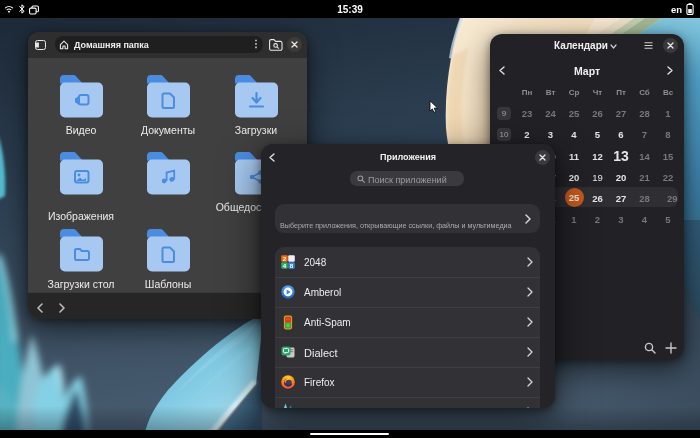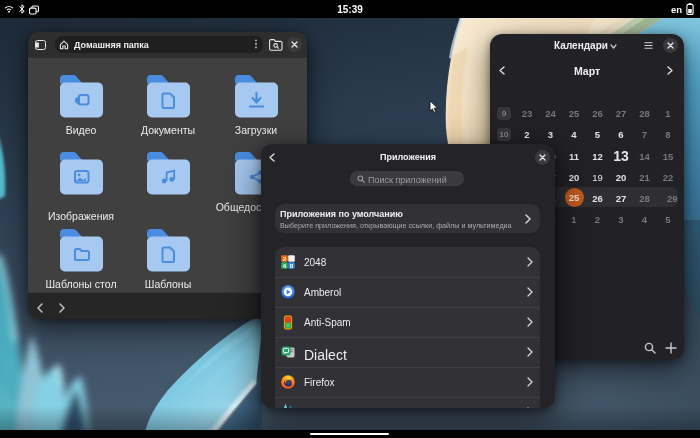--- a/index.html
+++ b/index.html
@@ -146,20 +146,29 @@
   </svg>
 
   <svg class="abs" style="left:9px;top:32px" width="6" height="9" viewBox="0 0 6 9">
       <path d="M5,1 L1,4.5 L5,8" stroke="#e0e0e0" stroke-width="1.4" fill="none" stroke-linecap="round" stroke-linejoin="round"></path>
     </svg>
   <div class="abs" style="left:0;top:31px;width:194px;text-align:center;font-size:10.5px;font-weight:bold;color:#f0f0f0;">Март</div>
   <svg class="abs" style="left:177px;top:32px" width="6" height="9" viewBox="0 0 6 9">
       <path d="M1,1 L5,4.5 L1,8" stroke="#e0e0e0" stroke-width="1.4" fill="none" stroke-linecap="round" stroke-linejoin="round"></path>
     </svg>
 
+  <div class="abs" style="left:0;top:54px;width:194px;height:10px;font-size:8px;font-weight:bold;color:#8d8d92;">
+    <span class="abs" style="left:27px;width:20px;text-align:center;">Пн</span>
+      <span class="abs" style="left:50.5px;width:20px;text-align:center;">Вт</span>
+      <span class="abs" style="left:74px;width:20px;text-align:center;">Ср</span>
+      <span class="abs" style="left:97.5px;width:20px;text-align:center;">Чт</span>
+      <span class="abs" style="left:121px;width:20px;text-align:center;">Пт</span>
+      <span class="abs" style="left:144.5px;width:20px;text-align:center;">Сб</span>
+      <span class="abs" style="left:168px;width:20px;text-align:center;">Вс</span>
+  </div>
 
   <div class="abs" style="left:6px;top:153px;width:182px;height:20px;border-radius:7px;background:#2e2e33;"></div>
 
   <div class="abs" style="left:7px;top:73px;width:14px;height:13px;border-radius:4px;background:#38383c;color:#a8a8ac;font-size:8px;text-align:center;line-height:13px;">9</div>
   <div class="abs" style="left:7px;top:94px;width:14px;height:13px;border-radius:4px;background:#38383c;color:#a8a8ac;font-size:8px;text-align:center;line-height:13px;">10</div>
 
   <div id="cal-days" style="position: absolute; left: 0px; top: 0px; width: 194px; height: 326px;">
       <span class="abs" style="left:27.5px;top:73px;width:19px;text-align:center;font-size:9.5px;font-weight:bold;color:#77777c;line-height:13px;">23</span>
       <span class="abs" style="left:51px;top:73px;width:19px;text-align:center;font-size:9.5px;font-weight:bold;color:#77777c;line-height:13px;">24</span>
       <span class="abs" style="left:74.5px;top:73px;width:19px;text-align:center;font-size:9.5px;font-weight:bold;color:#77777c;line-height:13px;">25</span>
@@ -272,21 +281,21 @@
       </g>
   </svg>
     <div class="abs" style="left:160.5px;top:169px;width:135px;text-align:center;font-size:10.5px;color:#ececec;">Общедоступные</div>
     <svg class="abs" style="left:29.5px;top:196px" width="47" height="44" viewBox="0 0 47 44">
     <path d="M2,9.5 v-4.5 a4,4 0 0 1 4,-4 h9.5 a3,3 0 0 1 2.3,1.05 l6.8,7.45 Z" fill="#4a8de0"></path>
     <rect x="2" y="8.5" width="43" height="35" rx="5" fill="#a7c9f1"></rect>
     <g transform="translate(0,5)">
         <path d="M17,17.5 a1.5,1.5 0 0 1 1.5,-1.5 h3.4 l1.8,2 h5.8 a1.5,1.5 0 0 1 1.5,1.5 v6 a1.5,1.5 0 0 1 -1.5,1.5 h-11 a1.5,1.5 0 0 1 -1.5,-1.5 Z" fill="none" stroke="#4a8de0" stroke-width="2"></path>
       </g>
   </svg>
-    <div class="abs" style="left:-14.5px;top:246px;width:135px;text-align:center;font-size:10.5px;color:#ececec;">Шаблоны стол</div>
+    <div class="abs" style="left:-14.5px;top:246px;width:135px;text-align:center;font-size:10.5px;color:#ececec;">Загрузки стол</div>
     <svg class="abs" style="left:116.5px;top:196px" width="47" height="44" viewBox="0 0 47 44">
     <path d="M2,9.5 v-4.5 a4,4 0 0 1 4,-4 h9.5 a3,3 0 0 1 2.3,1.05 l6.8,7.45 Z" fill="#4a8de0"></path>
     <rect x="2" y="8.5" width="43" height="35" rx="5" fill="#a7c9f1"></rect>
     <g transform="translate(0,5)">
         <path d="M19,14.5 h6 l4,4 v9 a1.5,1.5 0 0 1 -1.5,1.5 h-8.5 a1.5,1.5 0 0 1 -1.5,-1.5 v-11.5 a1.5,1.5 0 0 1 1.5,-1.5 Z" fill="none" stroke="#4a8de0" stroke-width="2"></path>
       </g>
   </svg>
     <div class="abs" style="left:72.5px;top:246px;width:135px;text-align:center;font-size:10.5px;color:#ececec;">Шаблоны</div>
   </div>
 
@@ -301,21 +310,20 @@
   </svg>
 
   <div class="abs" style="left:89px;top:27px;width:114px;height:15px;border-radius:7px;background:#3a3a3f;"></div>
   <svg class="abs" style="left:96px;top:31px" width="8" height="8" viewBox="0 0 12 12">
     <circle cx="5" cy="5" r="3.6" fill="none" stroke="#9c9ca0" stroke-width="1.6"></circle>
     <path d="M7.8,7.8 L11,11" stroke="#9c9ca0" stroke-width="1.6" stroke-linecap="round"></path>
   </svg>
   <div class="abs" style="left:107px;top:30.5px;font-size:9px;color:#9c9ca0;">Поиск приложений</div>
 
   <div class="abs" style="left:14px;top:60px;width:265px;height:29px;border-radius:9px;background:#313136;"></div>
-  <div class="abs" style="left:19px;top:65px;font-size:9px;font-weight:bold;color:#f0f0f0;">Приложения по умолчанию</div>
   <div class="abs" style="left:19px;top:77px;font-size:7.2px;color:#ababaf;white-space:nowrap;">Выберите приложения, открывающие ссылки, файлы и мультимедиа</div>
   <svg class="abs" style="left:264px;top:70px" width="6" height="10" viewBox="0 0 6 10">
       <path d="M1,1 L5,5 L1,9" stroke="#d5d5d8" stroke-width="1.5" fill="none" stroke-linecap="round" stroke-linejoin="round"></path>
     </svg>
 
   <div class="abs" style="left:14px;top:103px;width:265px;height:161px;border-radius:9px 9px 0 0;background:#313136;" id="applist">
       <div class="abs" style="left:6px;top:7.5px;width:14px;height:14px;"><svg width="14" height="14" viewBox="0 0 14 14">
     <rect x="0.2" y="0.2" width="6.6" height="6.6" rx="1.2" fill="#f2690d"></rect>
     <rect x="7.2" y="0.2" width="6.6" height="6.6" rx="1.2" fill="#f2f0ec"></rect>
     <rect x="0.2" y="7.2" width="6.6" height="6.6" rx="1.2" fill="#2eab63"></rect>
@@ -359,21 +367,21 @@
       </svg>
       <div class="abs" style="left:0;top:90px;width:265px;height:1px;background:#3e3e43;"></div>
       <div class="abs" style="left:6px;top:97.5px;width:14px;height:14px;"><svg width="14" height="14" viewBox="0 0 14 14">
     <rect x="5.5" y="2.5" width="8" height="10" rx="1.4" fill="#c9c9c9"></rect>
     <rect x="6.8" y="4" width="5.4" height="1.2" fill="#8a8a8a"></rect>
     <rect x="6.8" y="6" width="5.4" height="1.2" fill="#8a8a8a"></rect>
     <rect x="0.5" y="1.5" width="9" height="9" rx="2" fill="#26a269"></rect>
     <rect x="2.4" y="3.4" width="5.2" height="4.2" rx="1" fill="none" stroke="#ffffff" stroke-width="1"></rect>
     <path d="M3.6,7.6 L3.6,9.2 L5.4,7.6" fill="#ffffff"></path>
   </svg></div>
-      <div class="abs" style="left:29px;top:99.5px;font-size:14px;color:#ededef;">Dialect</div>
+      <div class="abs" style="left:29px;top:99.5px;font-size:11px;color:#ededef;">Dialect</div>
       <svg class="abs" style="left:252px;top:100px" width="6" height="10" viewBox="0 0 6 10">
         <path d="M1,1 L5,5 L1,9" stroke="#d5d5d8" stroke-width="1.3" fill="none" stroke-linecap="round" stroke-linejoin="round"></path>
       </svg>
       <div class="abs" style="left:0;top:120px;width:265px;height:1px;background:#3e3e43;"></div>
       <div class="abs" style="left:6px;top:127.5px;width:14px;height:14px;"><svg width="14" height="14" viewBox="0 0 14 14">
     <defs>
             <radialGradient id="ffg" cx="0.5" cy="0.2" r="0.9">
       <stop offset="0" stop-color="#ffd43a"></stop>
               <stop offset="0.4" stop-color="#ff980e"></stop>
               <stop offset="0.8" stop-color="#ff5d24"></stop>

